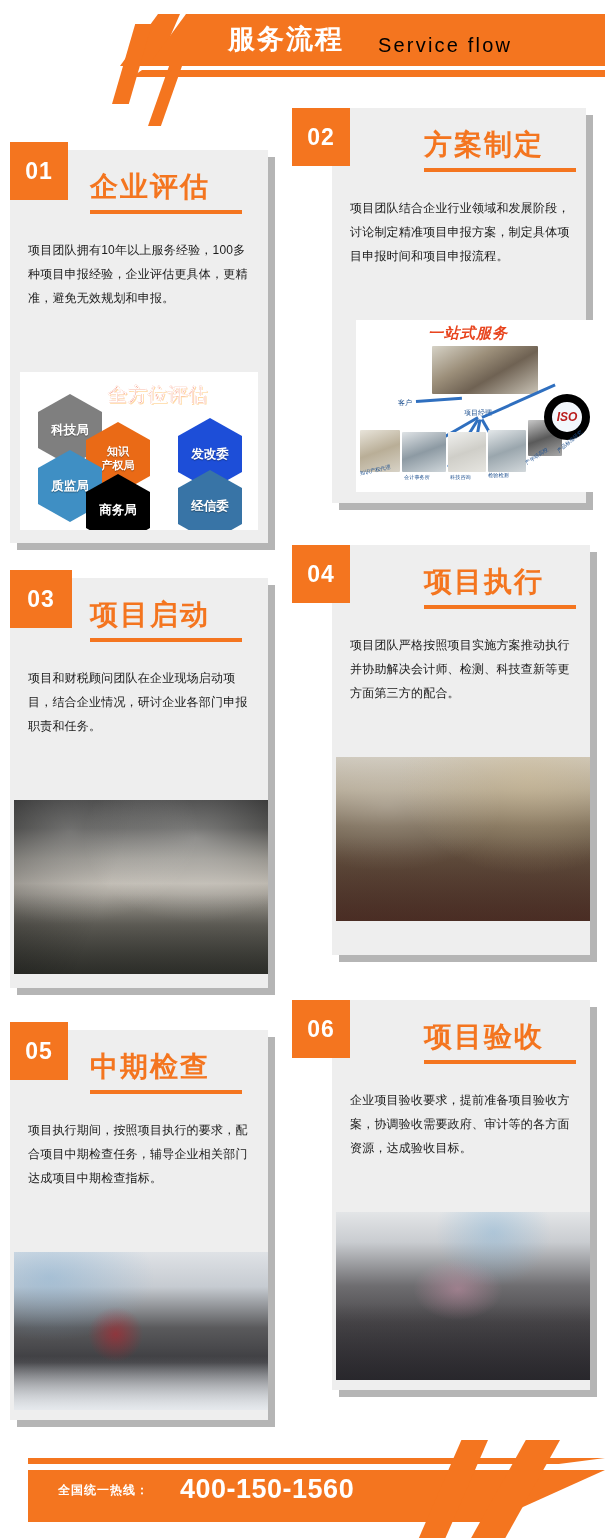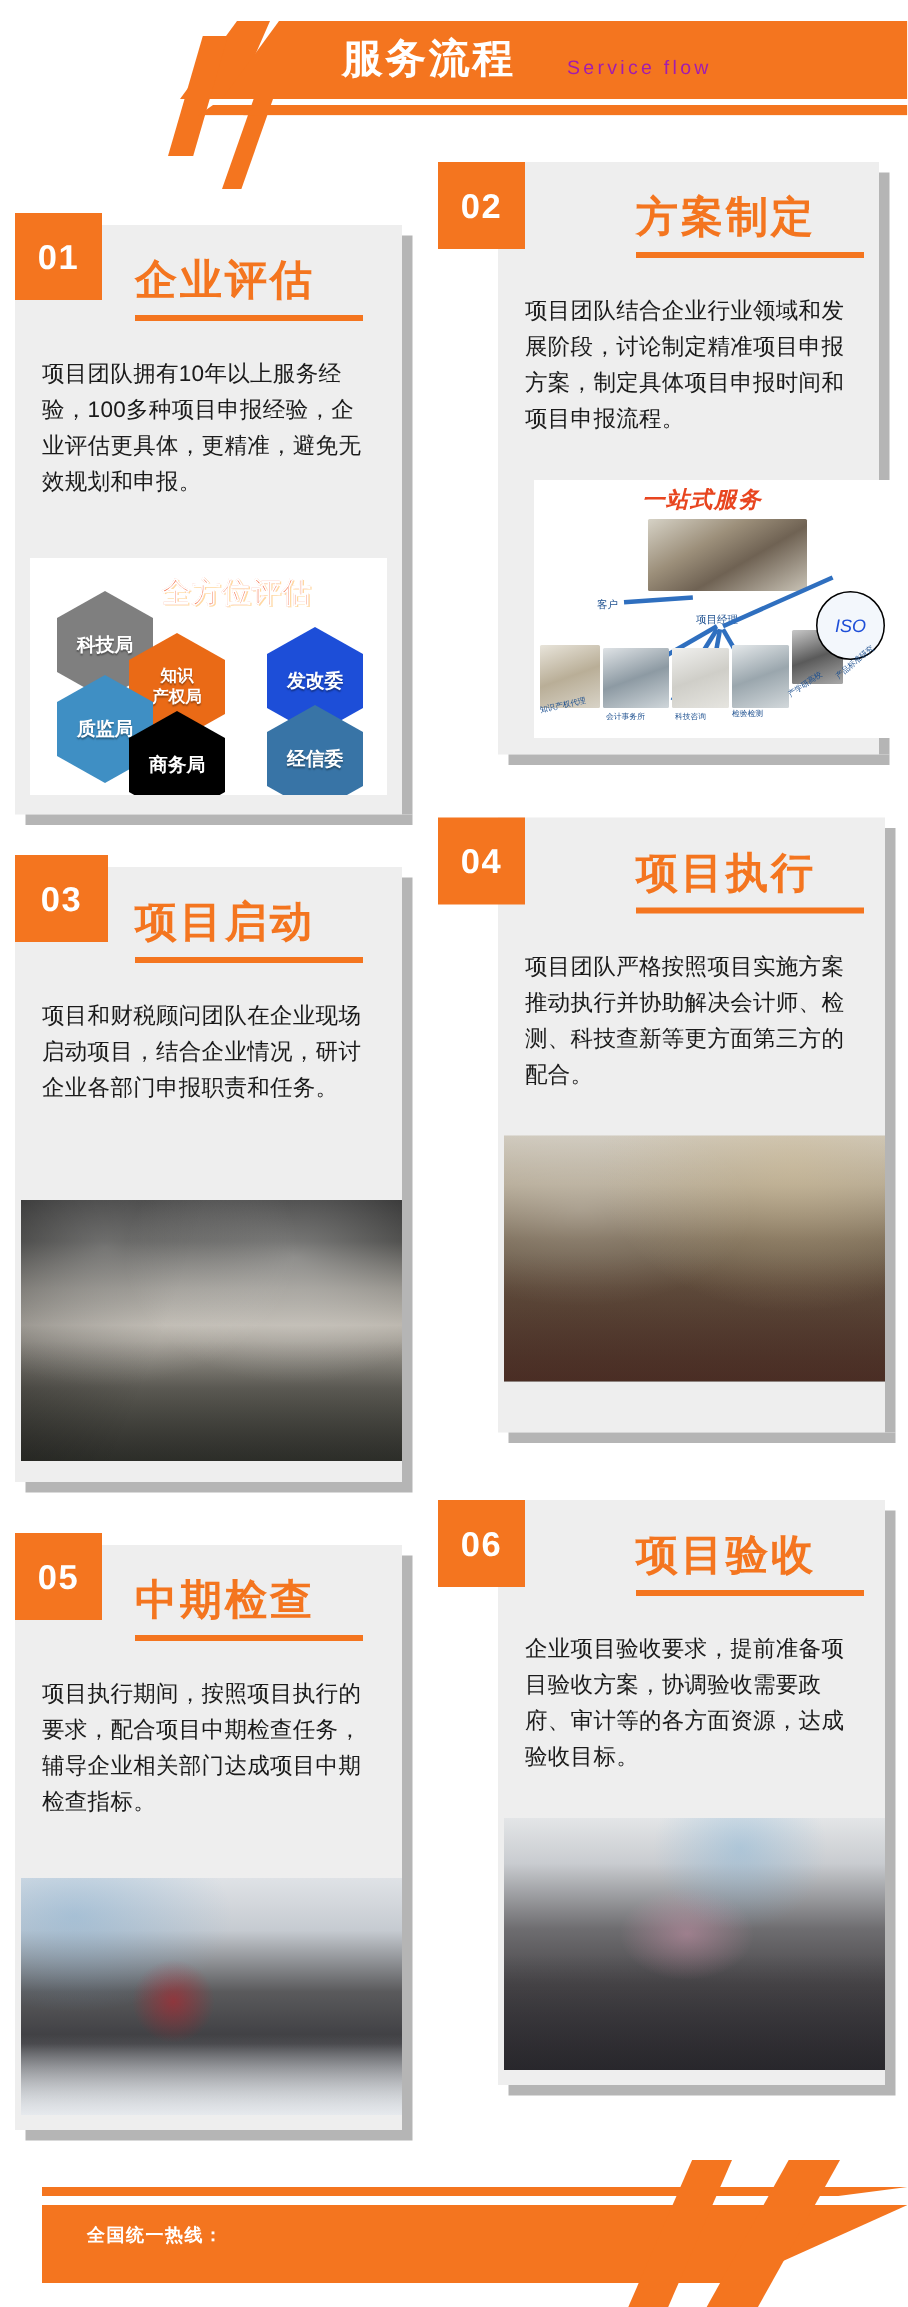--- a/index.html
+++ b/index.html
@@ -41,21 +41,21 @@
     background:#f4751f;
     clip-path: polygon(62% 0, 100% 0, 38% 100%, 0 100%);
   }
   .hdr-title {
     position:absolute; left:228px; top:20px;
     font-size:27px; font-weight:bold; color:#ffffff; letter-spacing:2px;
     line-height:38px;
   }
   .hdr-sub {
     position:absolute; left:378px; top:30px;
-    font-size:13px; color:#a21caf; letter-spacing:2.2px; line-height:30px;
+    font-size:20px; color:#000000; letter-spacing:2.2px; line-height:30px;
   }
 
   
   .card { position:absolute; background:#eeeeee; }
   .card .shadow-r {
     position:absolute; right:-7px; top:7px; width:7px; bottom:-0px;
     background:#b5b5b5;
   }
   .card .shadow-b {
     position:absolute; left:7px; right:-7px; bottom:-7px; height:7px;
@@ -65,21 +65,21 @@
     position:absolute; background:#f4751f; color:#fff;
     font-size:23px; font-weight:bold; letter-spacing:1px;
     display:flex; align-items:center; justify-content:center;
   }
   .card-title {
     position:absolute; color:#f4751f; font-weight:bold;
     font-size:28px; letter-spacing:2px; white-space:nowrap;
   }
   .title-rule { position:absolute; height:4px; background:#f4751f; }
   .card-body {
-    position:absolute; color:#1a1a1a; font-size:15px;
+    position:absolute; color:#1a1a1a; font-size:12px;
     line-height:24px; letter-spacing:0.2px; text-align:left;
   }
 
   
   .photo { position:absolute; overflow:hidden; background:#c9c9c9; }
   .photo .sky { position:absolute; inset:0; }
 
   
   .hexwrap { position:absolute; background:#ffffff; overflow:hidden; }
   .hex {
@@ -105,23 +105,23 @@
     position:absolute; font-size:6px; color:#1c4f8f; white-space:nowrap;
   }
   .os-thumb { position:absolute; border-radius:1px; }
   .os-leaf {
     position:absolute; font-size:5.2px; color:#1c4f8f; white-space:nowrap;
     transform-origin:left center;
   }
   .os-arrow { position:absolute; background:#2f6fbf; transform-origin:left center; height:3px; }
   .os-seal {
     position:absolute; width:46px; height:46px; border-radius:50%;
-    border:1px solid #000000; background:#f3f7fc;
+    border:8px solid #000000; background:#f3f7fc;
     display:flex; align-items:center; justify-content:center;
-    color:#1d4ed8; font-size:12px; font-weight:normal; font-style:italic;
+    color:#b91c1c; font-size:12px; font-weight:bold; font-style:italic;
   }
 
   
   .footer { position:absolute; left:0; bottom:0; width:605px; height:120px; }
   .ftr-thin {
     position:absolute; left:28px; top:40px; width:577px; height:6px;
     background:#f4751f;
     clip-path: polygon(0 0, 100% 0, 92% 100%, 0 100%);
   }
   .ftr-bar {
@@ -314,13 +314,14 @@
            linear-gradient(0deg, rgba(30,28,32,.55) 0%, rgba(0,0,0,0) 46%);"></div>
   </div>
 </div>
 
 <div class="footer">
   <div class="ftr-thin"></div>
   <div class="ftr-bar"></div>
   <div class="ftr-diag1"></div>
   <div class="ftr-diag2"></div>
   <div class="ftr-label">全国统一热线：</div>
+  <div class="ftr-phone">400-150-1560</div>
 </div>
 
 </body></html>

